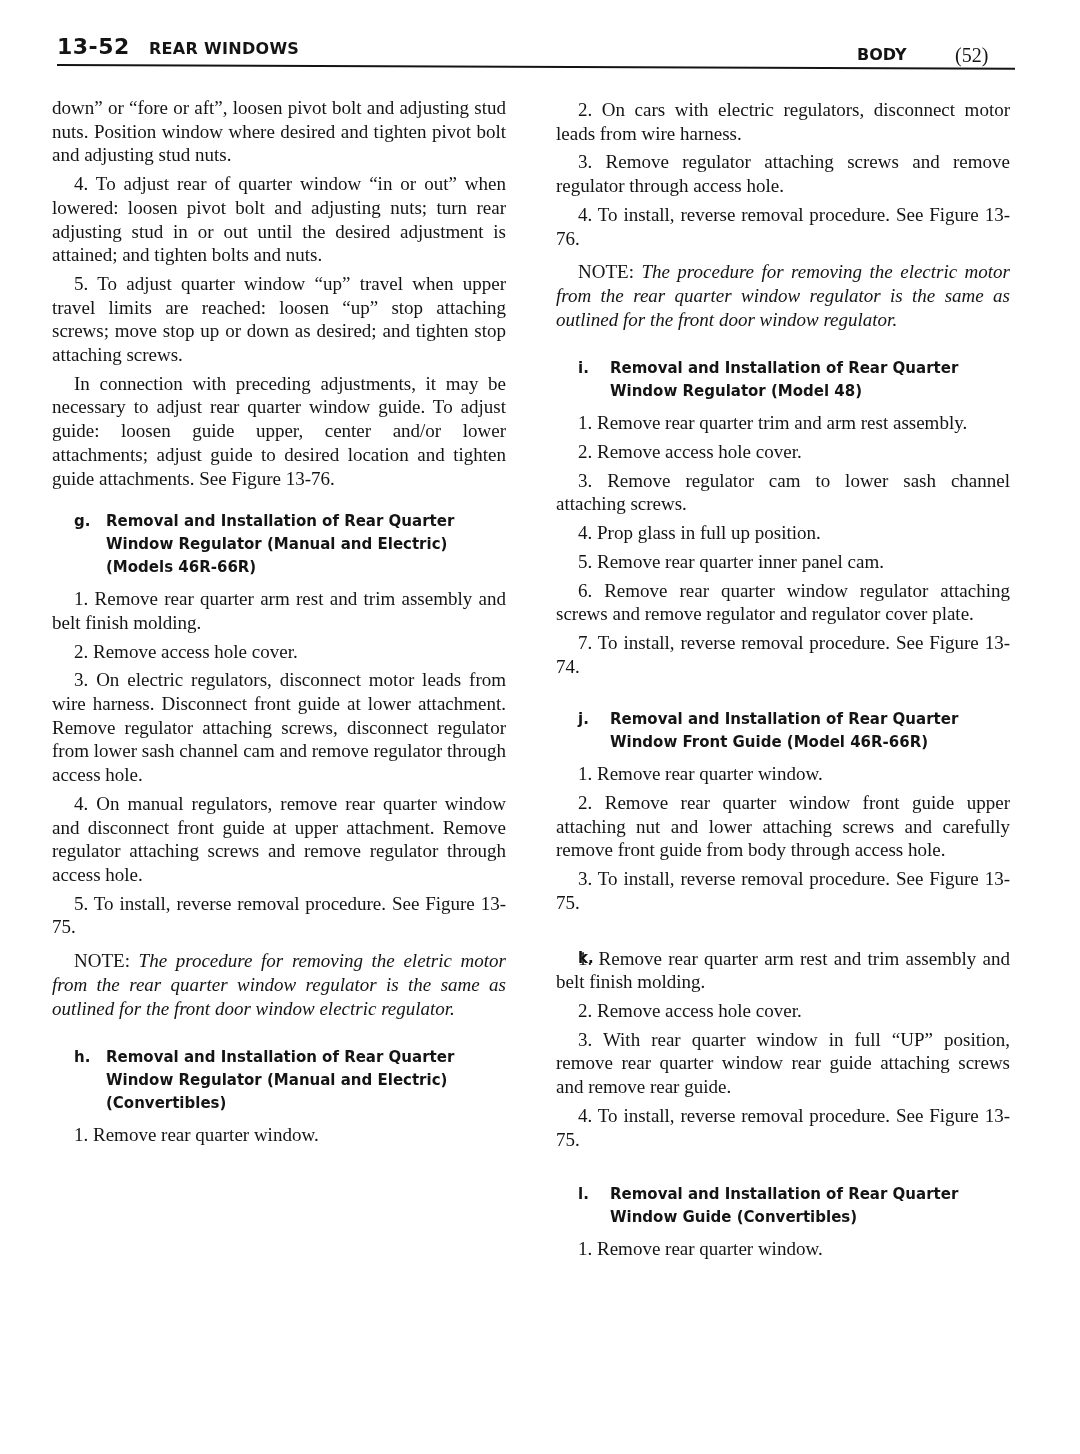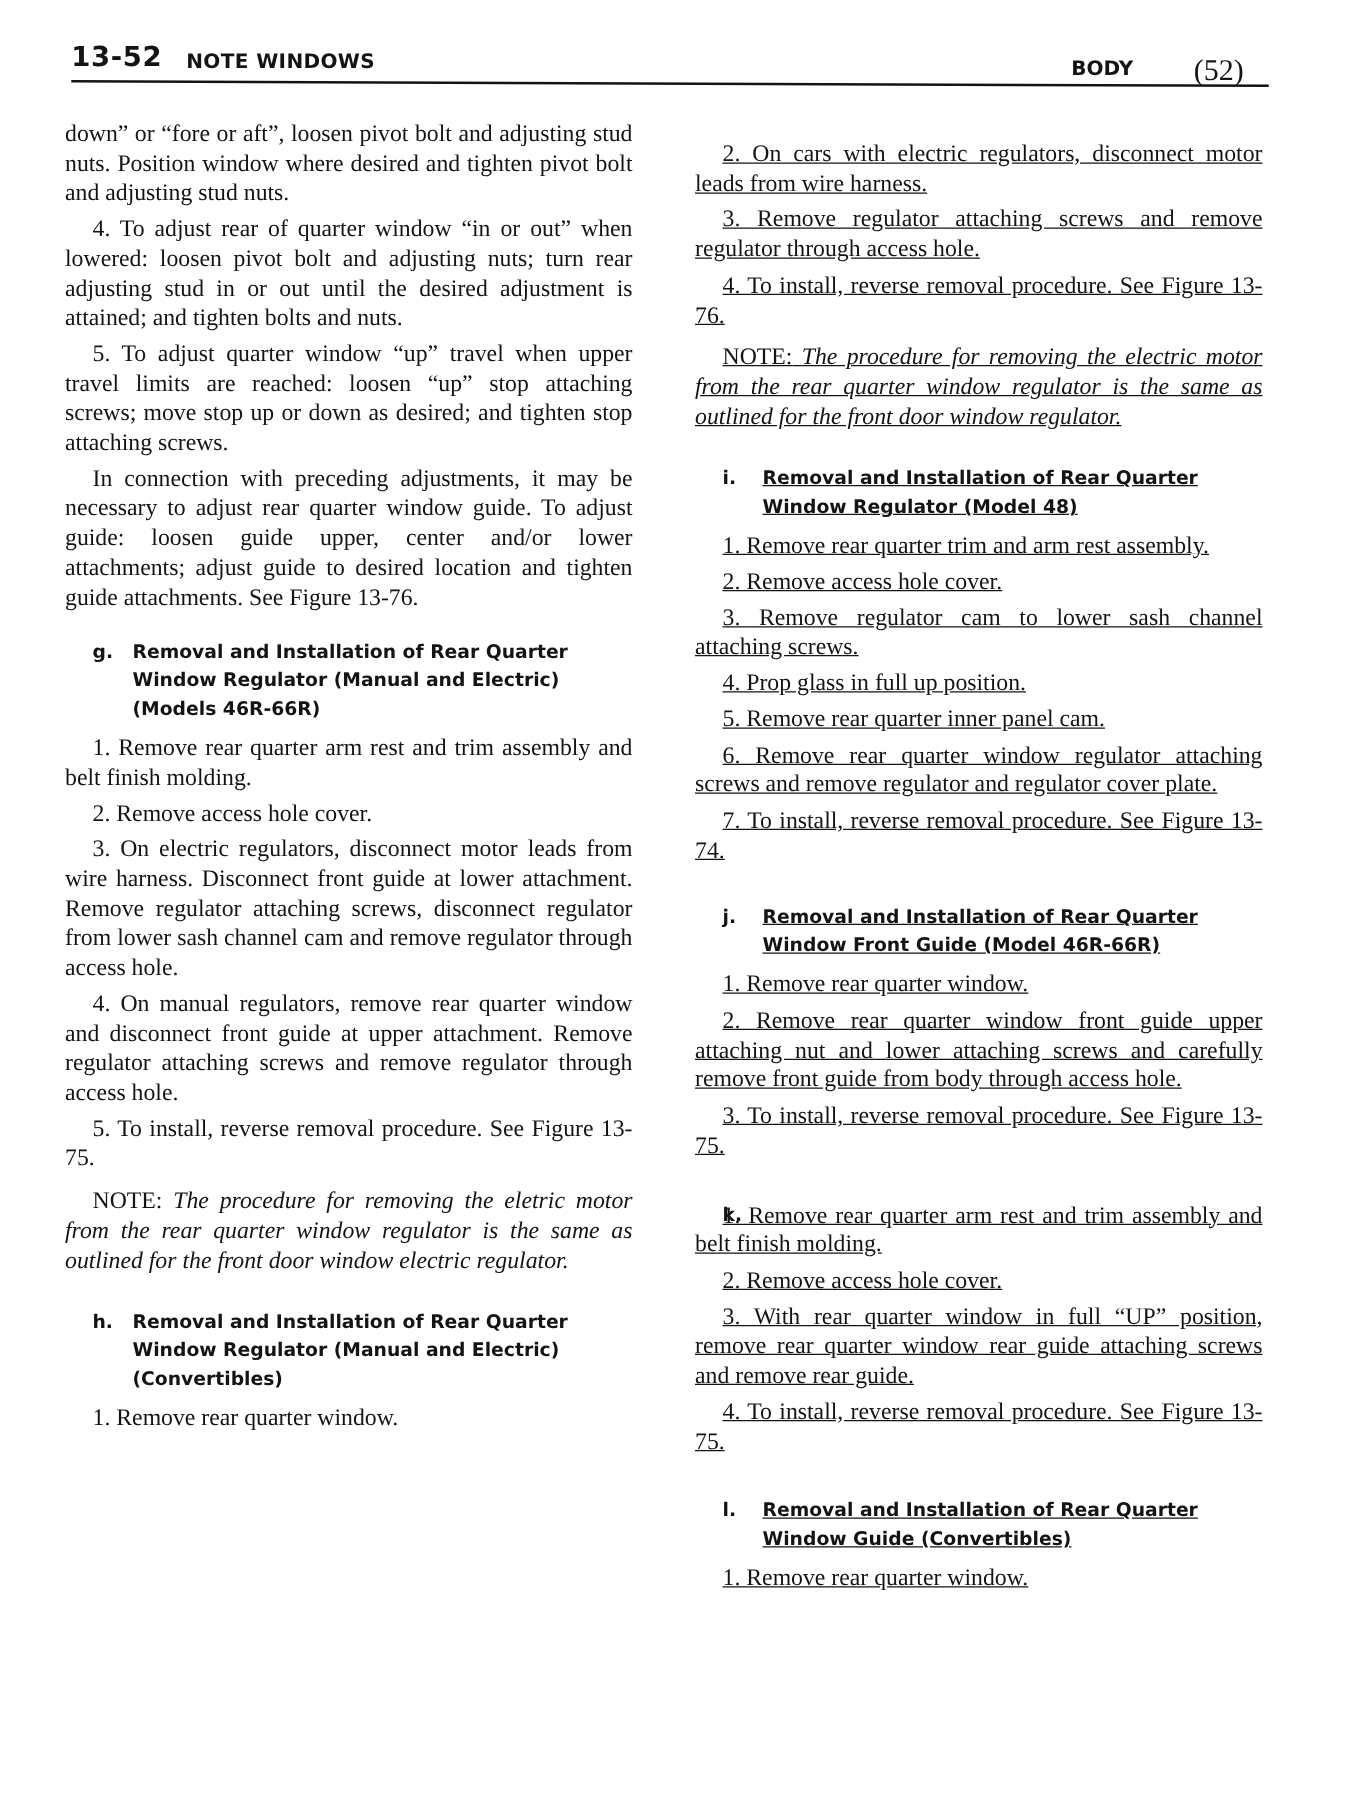--- a/index.html
+++ b/index.html
@@ -2,40 +2,40 @@
 <html><head>
 <meta charset="utf-8">
 <style>
   html, body { margin: 0; padding: 0; background: #ffffff; }
   body { width: 1080px; height: 1454px; position: relative; overflow: hidden; color: #141414; }
   .page { position: absolute; left: 0; top: 0; width: 928px; height: 1454px; }
   .header { position: absolute; left: 57px; top: 34px; width: 958px; height: 32px; }
   .hdr-num { position: absolute; left: 0; top: 0; font-family: "DejaVu Sans", sans-serif; font-weight: bold; font-size: 22px; letter-spacing: 0.5px; }
   .hdr-title { position: absolute; left: 92px; top: 5px; font-family: "DejaVu Sans", sans-serif; font-weight: bold; font-size: 16px; letter-spacing: 0.3px; }
   .hdr-section { position: absolute; left: 800px; top: 11px; font-family: "DejaVu Sans", sans-serif; font-weight: bold; font-size: 16px; text-align: right; }
-  .hdr-page { position: absolute; left: 898px; top: 10px; font-family: "Liberation Serif", serif; font-size: 24px; }
+  .hdr-page { position: absolute; left: 898px; top: 10px; font-family: "Liberation Serif", serif; font-size: 20px; }
   .rule { position: absolute; left: 57px; top: 64px; width: 958px; height: 0; border-top: 2px solid #141414; transform: rotate(0.22deg); transform-origin: left; }
   .col { position: absolute; top: 96px; width: 454px; font-family: "Liberation Serif", serif; font-size: 19px; line-height: 23.7px; text-align: justify; }
   .col.left { left: 52px; }
-  .col.right { left: 556px; top: 112px; text-decoration: underline; }
+  .col.right { left: 556px; top: 98px; }
   p { margin: 0 0 5px 0; text-indent: 22px; }
   .note { margin-top: 10px; }
   .note .lbl { font-style: normal; }
   .note .txt { font-style: italic; }
   .heading { font-family: "DejaVu Sans", sans-serif; font-weight: bold; font-size: 15px; line-height: 23px; margin: 20px 0 8px 0; padding-left: 54px; text-indent: 0; text-align: left; position: relative; }
   .heading .letter { position: absolute; left: 22px; top: 0; }
 </style>
 </head>
 <body>
 
 <div class="page">
 
   <div class="header">
     <span class="hdr-num">13-52</span>
-    <span class="hdr-title">NOTE WINDOWS</span>
+    <span class="hdr-title">REAR WINDOWS</span>
     <span class="hdr-section">BODY</span>
     <span class="hdr-page">(52)</span>
   </div>
   <div class="rule"></div>
 
   <div class="col left">
     <p style="text-indent:0">down” or “fore or aft”, loosen pivot bolt and adjusting stud nuts. Position window where desired and tighten pivot bolt and adjusting stud nuts.</p>
     <p>4. To adjust rear of quarter window “in or out” when lowered: loosen pivot bolt and adjusting nuts; turn rear adjusting stud in or out until the desired adjustment is attained; and tighten bolts and nuts.</p>
     <p>5. To adjust quarter window “up” travel when upper travel limits are reached: loosen “up” stop attaching screws; move stop up or down as desired; and tighten stop attaching screws.</p>
     <p>In connection with preceding adjustments, it may be necessary to adjust rear quarter window guide. To adjust guide: loosen guide upper, center and/or lower attachments; adjust guide to desired location and tighten guide attachments. See Figure 13-76.</p>

